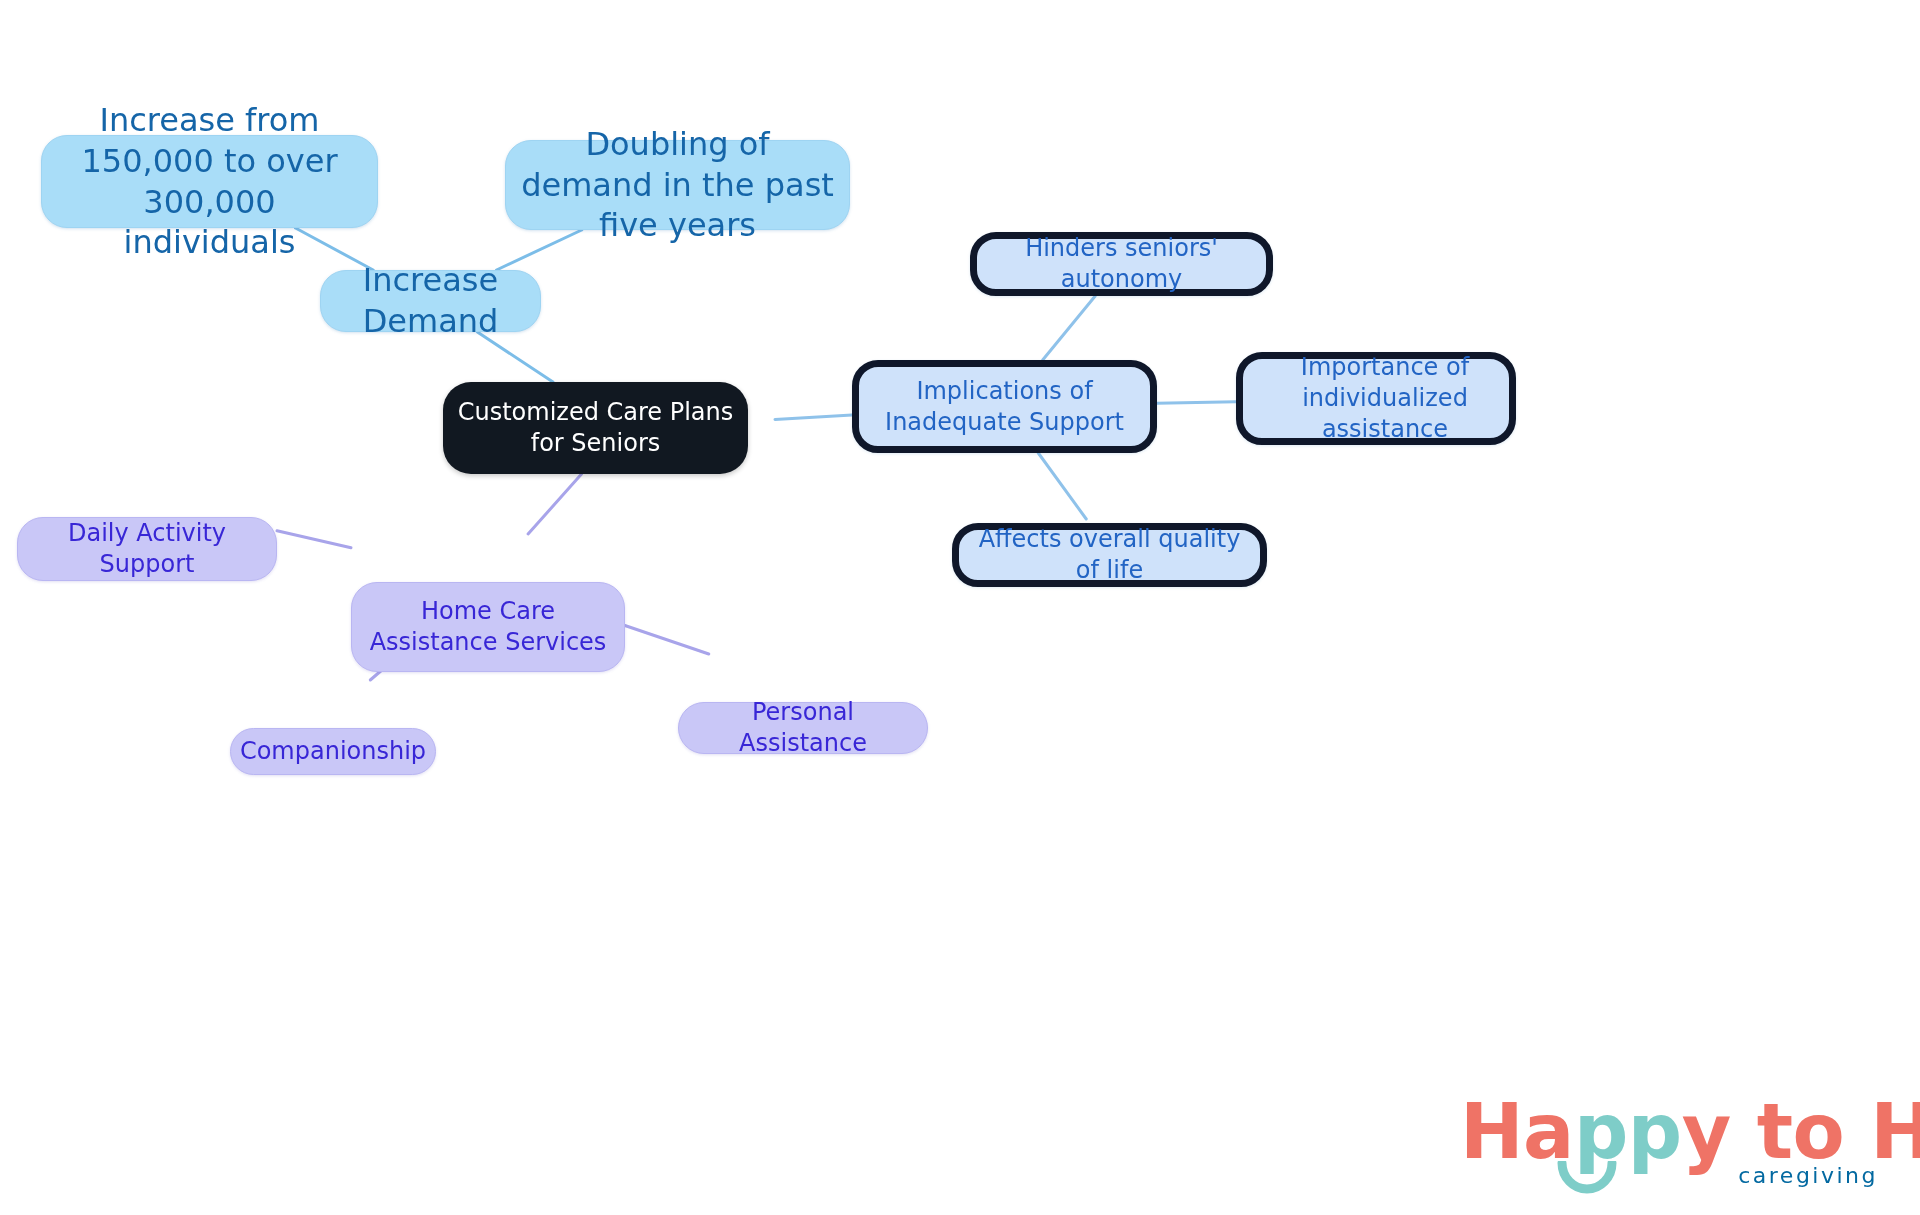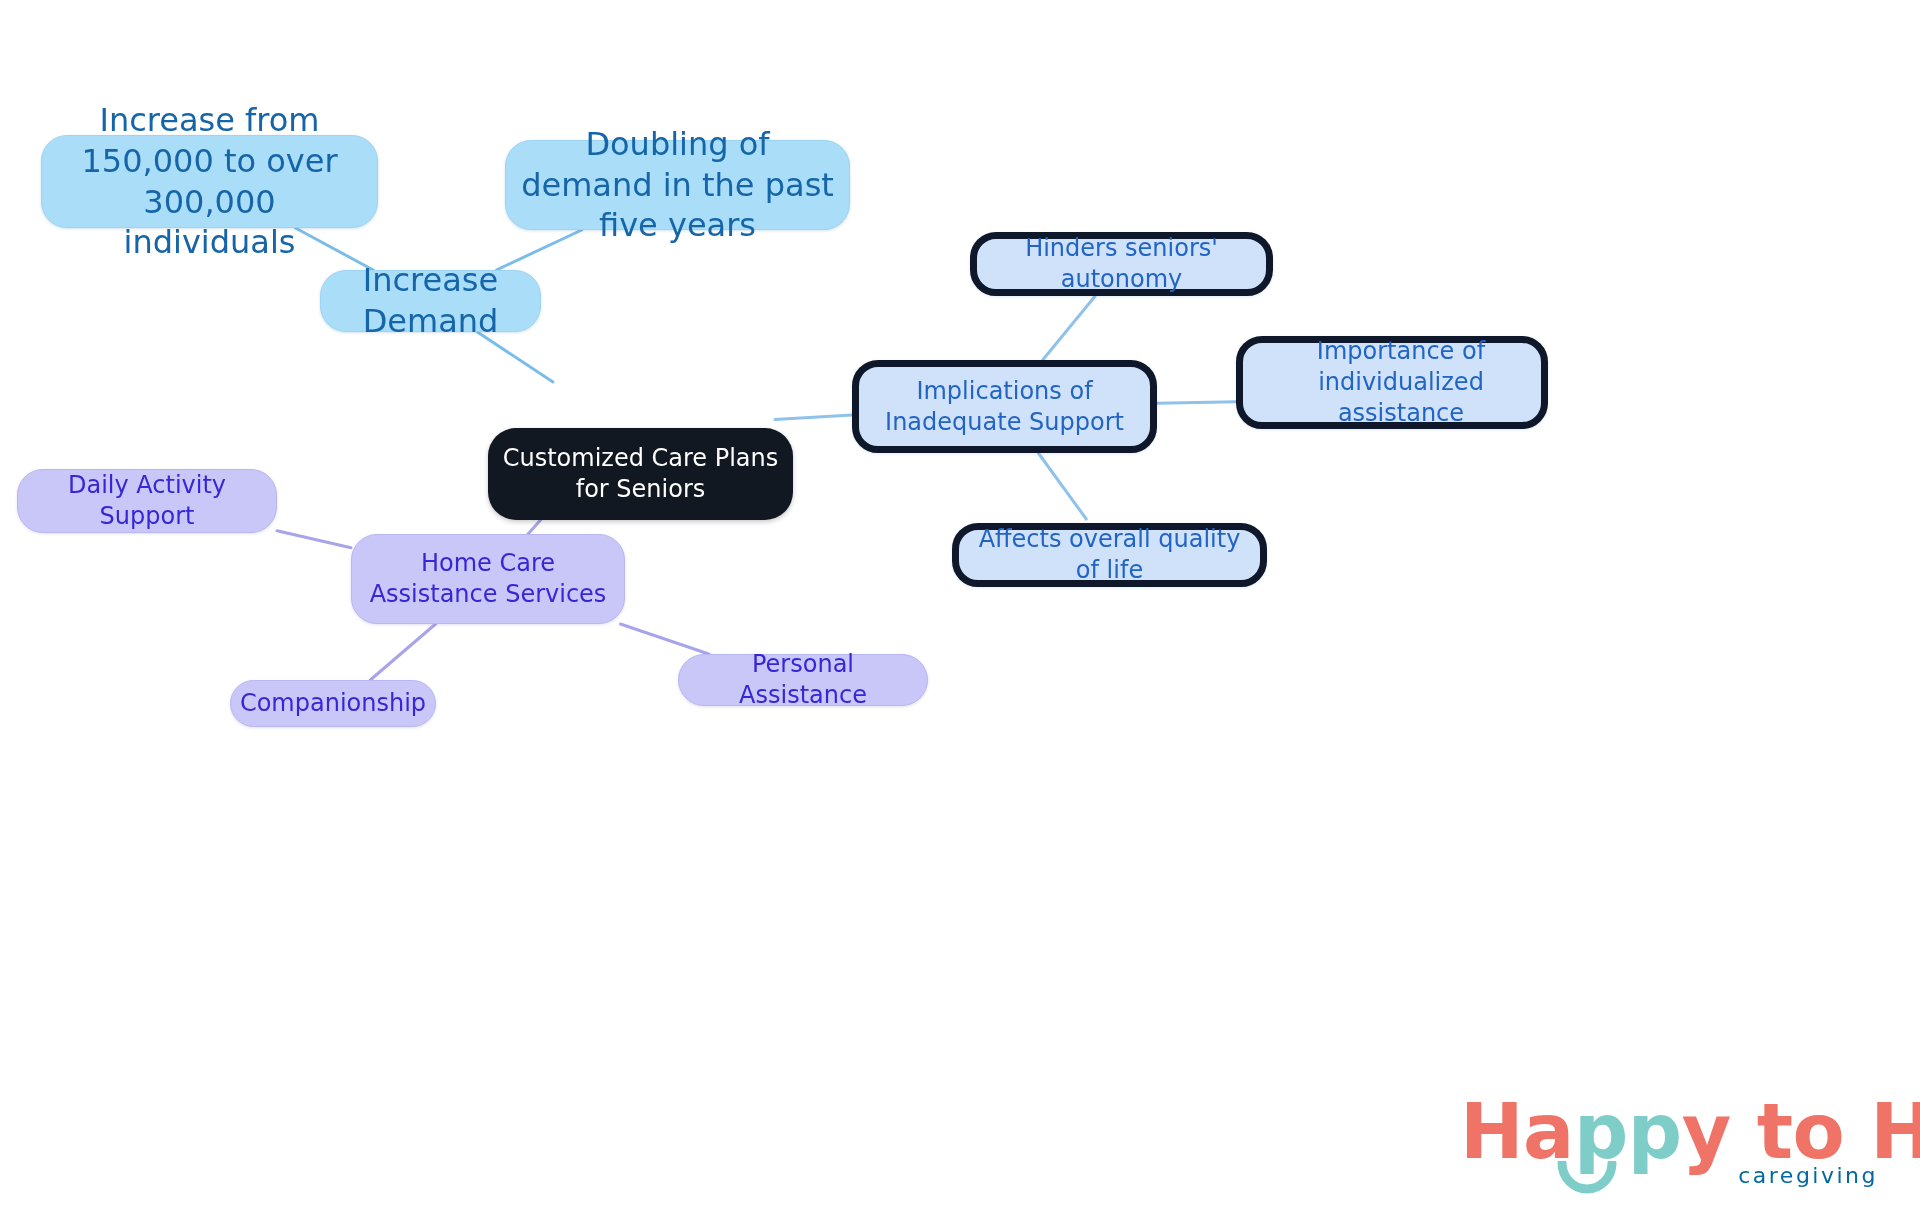--- a/index.html
+++ b/index.html
@@ -66,20 +66,21 @@
     font-size: 24px;
     box-shadow: 0 1px 3px rgba(80,140,190,0.18);
   }
 
   .node-purple {
     background: #c9c7f7;
     color: #3826d6;
     border: 1px solid #b9b6f2;
     font-size: 24px;
     box-shadow: 0 1px 3px rgba(110,100,200,0.2);
+    margin-top: 48px;
   }
 
   
   #logo {
     position: absolute;
     right: 40px;
     bottom: 8px;
     width: 420px;
     height: 120px;
   }
@@ -125,27 +126,27 @@
       <line x1="1042.678947368421" y1="360" x2="1095.2263157894736" y2="296" stroke="#8fc2ea" stroke-width="3" stroke-linecap="round"></line>
       <line x1="1157" y1="403.3516129032258" x2="1236" y2="401.72064516129035" stroke="#8fc2ea" stroke-width="3" stroke-linecap="round"></line>
       <line x1="1038.2889273356402" y1="453" x2="1086.2474048442907" y2="519" stroke="#8fc2ea" stroke-width="3" stroke-linecap="round"></line>
       <line x1="581.5264900662252" y1="474" x2="528.0827814569536" y2="534" stroke="#a8a4ea" stroke-width="3" stroke-linecap="round"></line>
       <line x1="351" y1="547.6627565982404" x2="277" y2="530.7360703812317" stroke="#a8a4ea" stroke-width="3" stroke-linecap="round"></line>
       <line x1="435.5563909774436" y1="624" x2="370.29323308270676" y2="680" stroke="#a8a4ea" stroke-width="3" stroke-linecap="round"></line>
       <line x1="620.4766355140187" y1="624" x2="708.7943925233645" y2="654" stroke="#a8a4ea" stroke-width="3" stroke-linecap="round"></line>
     </svg>
 
   <div id="nodes">
-      <div class="node node-root" style="left: 488px; top: 382px; width: 305px; height: 92px; margin-top: 46px;"><span>Customized Care Plans for Seniors</span></div>
+      <div class="node node-root" style="left: 443px; top: 382px; width: 305px; height: 92px;"><span>Customized Care Plans for Seniors</span></div>
       <div class="node node-blue-strong" style="left: 320px; top: 270px; width: 221px; height: 62px;"><span>Increase Demand</span></div>
       <div class="node node-blue-strong" style="left: 41px; top: 135px; width: 337px; height: 93px;"><span>Increase from 150,000 to over 300,000 individuals</span></div>
       <div class="node node-blue-strong" style="left: 505px; top: 140px; width: 345px; height: 90px;"><span>Doubling of demand in the past five years</span></div>
       <div class="node node-blue-soft" style="left: 852px; top: 360px; width: 305px; height: 93px;"><span>Implications of Inadequate Support</span></div>
       <div class="node node-blue-soft" style="left: 970px; top: 232px; width: 303px; height: 64px;"><span>Hinders seniors' autonomy</span></div>
-      <div class="node node-blue-soft" style="left: 1236px; top: 336px; width: 312px; height: 93px; padding-left: 32px;"><span>Importance of individualized assistance</span></div>
+      <div class="node node-blue-soft" style="left: 1236px; top: 352px; width: 280px; height: 93px; padding-left: 32px;"><span>Importance of individualized assistance</span></div>
       <div class="node node-blue-soft" style="left: 952px; top: 523px; width: 315px; height: 64px;"><span>Affects overall quality of life</span></div>
       <div class="node node-purple" style="left: 351px; top: 534px; width: 274px; height: 90px;"><span>Home Care Assistance Services</span></div>
       <div class="node node-purple" style="left: 17px; top: 469px; width: 260px; height: 64px;"><span>Daily Activity Support</span></div>
       <div class="node node-purple" style="left: 230px; top: 680px; width: 206px; height: 47px;"><span>Companionship</span></div>
       <div class="node node-purple" style="left: 678px; top: 654px; width: 250px; height: 52px;"><span>Personal Assistance</span></div>
     </div>
 
   <div id="logo">
     <div class="logo-line1"><span class="logo-coral">Ha</span><span class="logo-teal">pp</span><span class="logo-coral">y to Help</span></div>
     <svg id="logo-smile" viewBox="0 0 62 34" xmlns="http://www.w3.org/2000/svg">

